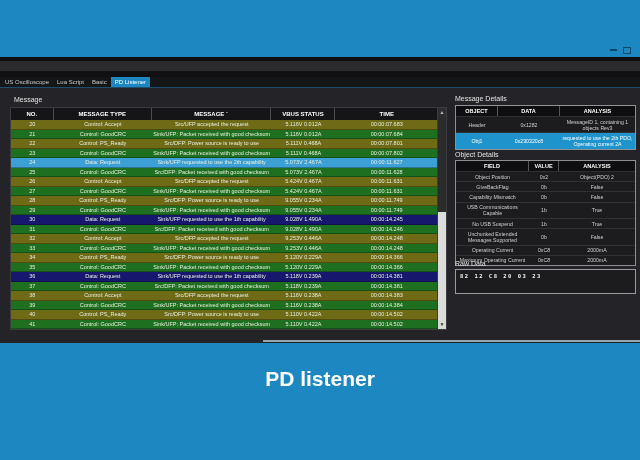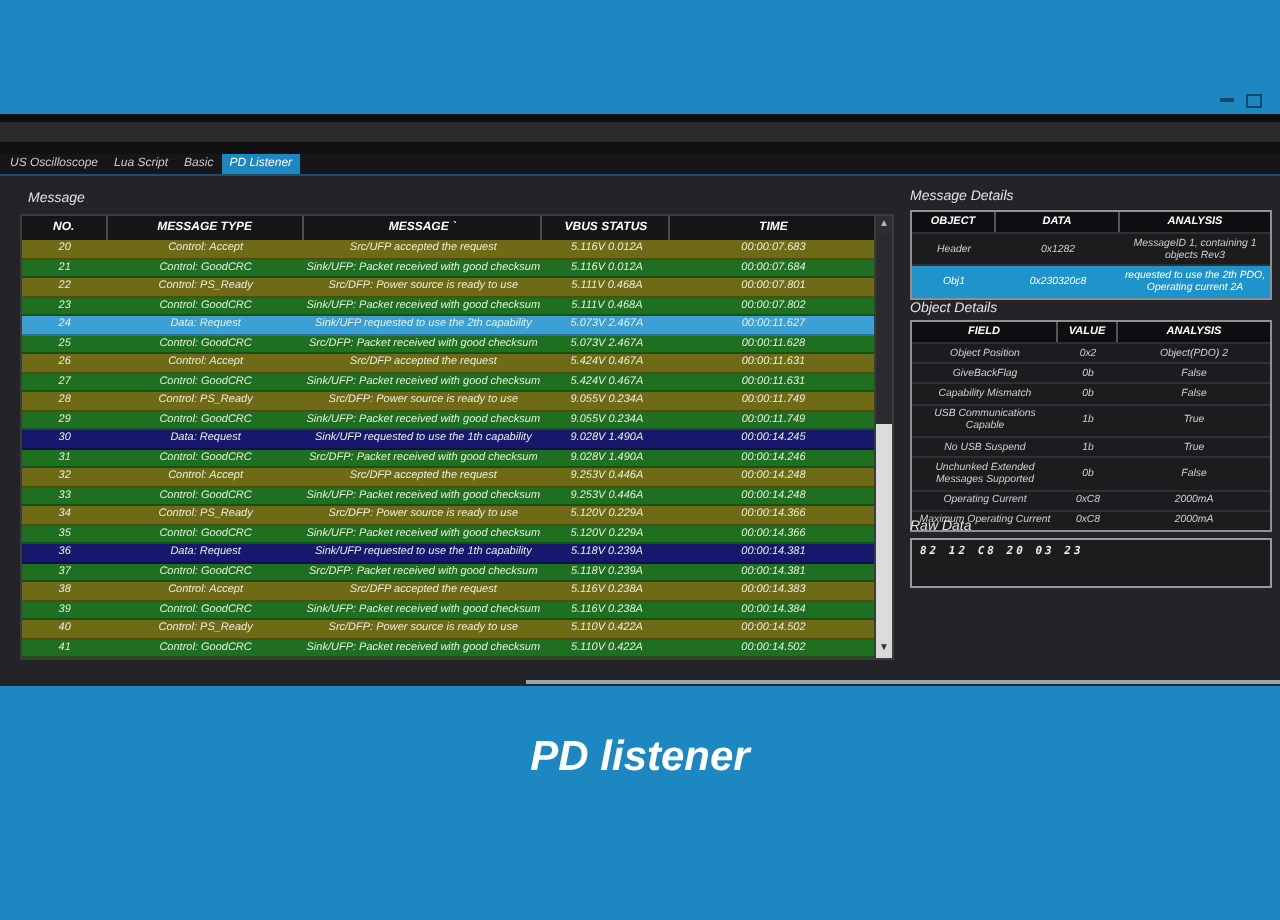--- a/index.html
+++ b/index.html
@@ -1,17 +1,17 @@
 <!DOCTYPE html>
 <html><head>
 <meta charset="utf-8">
 <style>
   html,body{margin:0;padding:0;background:#000;}
   #screen{position:relative;width:640px;height:460px;overflow:hidden;
-          font-family:"Liberation Sans",sans-serif;background:#242428;font-style:italic;}
+          font-family:"Liberation Sans",sans-serif;background:#242428;}
 
   
   .top-band{position:absolute;left:0;top:0;width:640px;height:57px;background:#1d87c2;}
   .win-btn{position:absolute;top:49px;}
   .btn-min{left:610px;width:7px;height:2px;background:#0c4a6b;}
   .btn-max{left:623px;top:47px;width:6px;height:5px;border:1.5px solid #0c4a6b;}
 
   .strip1{position:absolute;left:0;top:57px;width:640px;height:4px;background:#0f0f11;}
   .strip2{position:absolute;left:0;top:61px;width:640px;height:10px;background:#2b2b2e;}
   .strip3{position:absolute;left:0;top:71px;width:640px;height:6px;background:#101013;}

